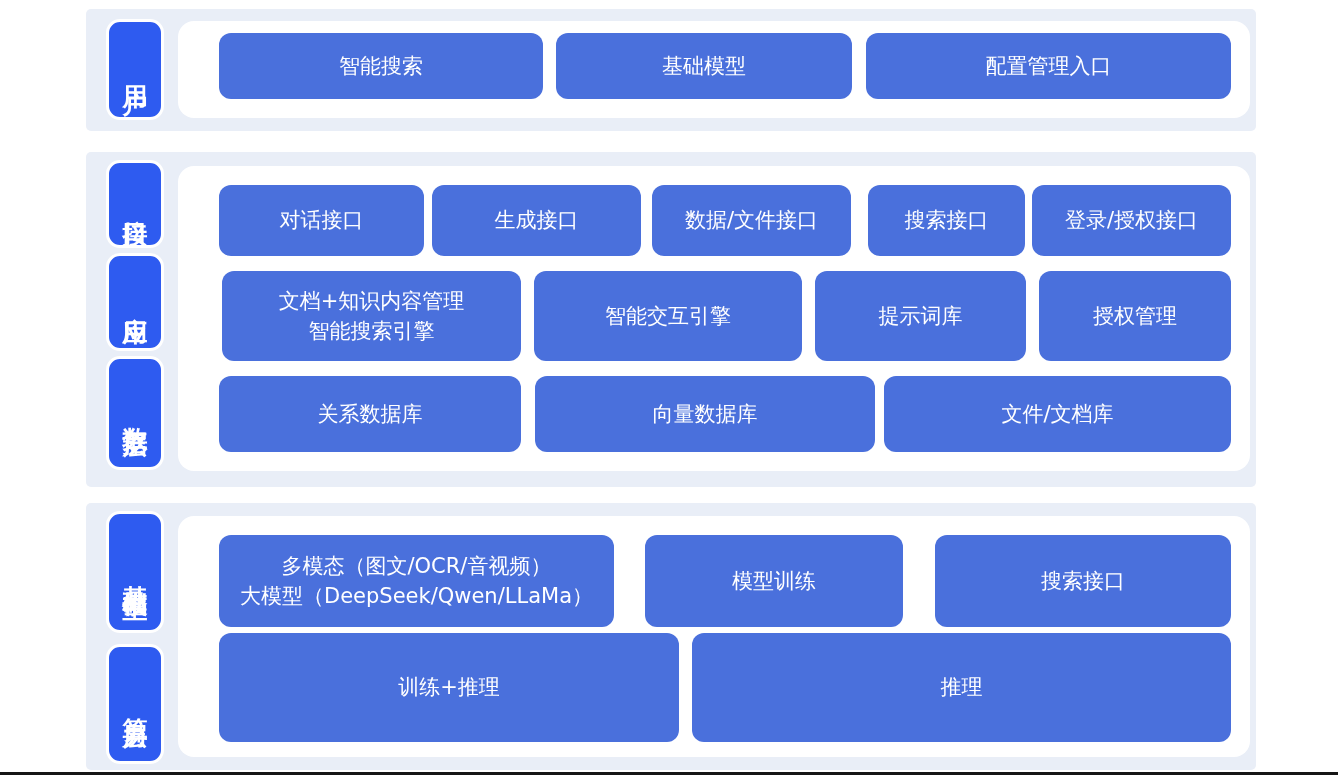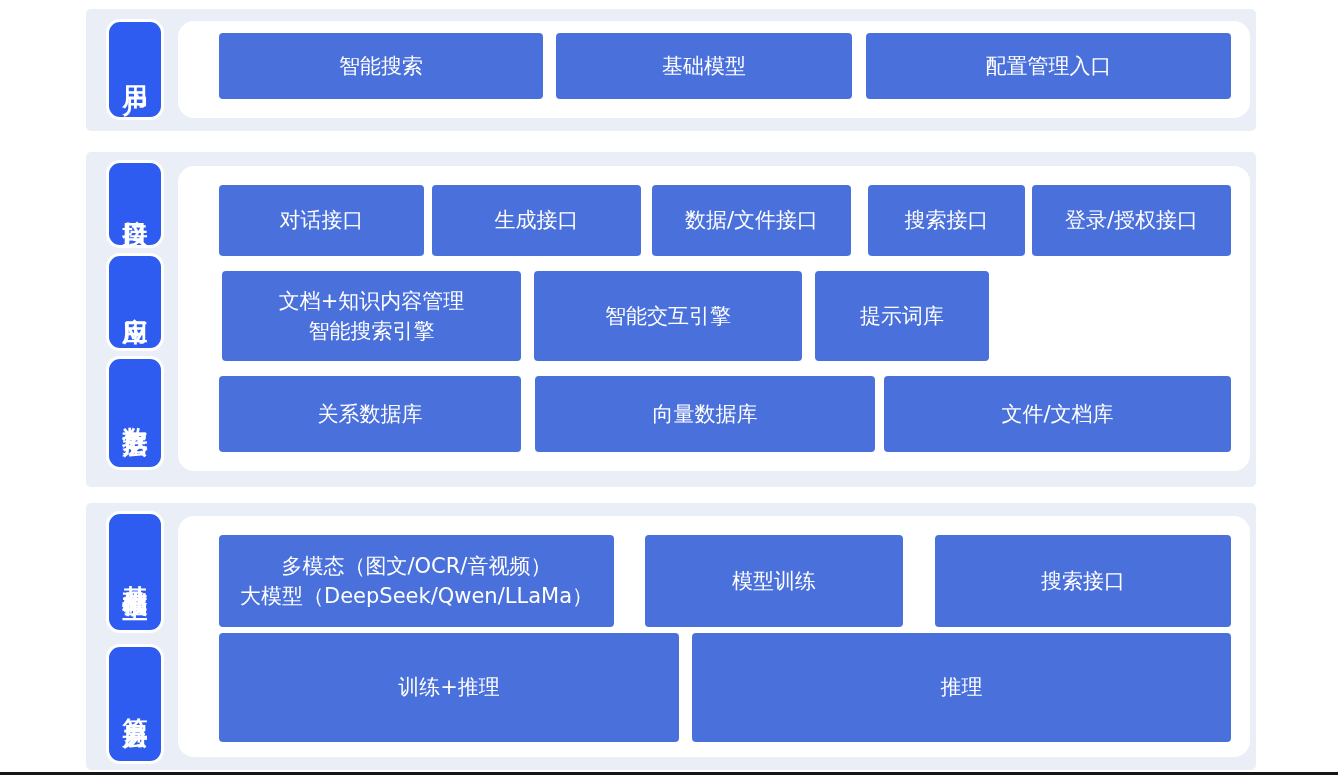--- a/index.html
+++ b/index.html
@@ -17,21 +17,21 @@
   .band{position:absolute;background:var(--band-bg);border-radius:5px;}
   .panel{position:absolute;background:var(--panel-bg);border-radius:16px;}
   .layer-label{
     position:absolute;background:var(--label-blue);border-radius:14px;
     border:3px solid #ffffff;
     color:var(--text-white);font-weight:700;font-size:25px;
     display:flex;align-items:center;justify-content:center;
     writing-mode:vertical-rl;text-orientation:upright;letter-spacing:4px;
   }
   .node{
-    position:absolute;background:var(--box-blue);border-radius:4px;
+    position:absolute;background:var(--box-blue);border-radius:12px;
     color:var(--text-white);font-weight:500;font-size:21px;
     display:flex;align-items:center;justify-content:center;
     text-align:center;white-space:pre-line;line-height:1.45;
   }
   .bottom-line{position:absolute;background:var(--bottom-line);}
 </style>
 </head>
 <body>
 
 <div class="page">
@@ -51,21 +51,22 @@
 
   <div class="node" style="left:219px;top:185px;width:205px;height:71px">对话接口</div>
   <div class="node" style="left:432px;top:185px;width:209px;height:71px">生成接口</div>
   <div class="node" style="left:652px;top:185px;width:199px;height:71px">数据/文件接口</div>
   <div class="node" style="left:868px;top:185px;width:157px;height:71px">搜索接口</div>
   <div class="node" style="left:1032px;top:185px;width:199px;height:71px">登录/授权接口</div>
 
   <div class="node" style="left:222px;top:271px;width:299px;height:90px">文档+知识内容管理
 智能搜索引擎</div>
   <div class="node" style="left:534px;top:271px;width:268px;height:90px">智能交互引擎</div>
-  <div class="node" style="left:815px;top:271px;width:174px;height:90px">提示词库</div>
+  <div class="node" style="left:815px;top:271px;width:211px;height:90px">提示词库</div>
+  <div class="node" style="left:1039px;top:271px;width:192px;height:90px">授权管理</div>
 
   <div class="node" style="left:219px;top:376px;width:302px;height:76px">关系数据库</div>
   <div class="node" style="left:535px;top:376px;width:340px;height:76px">向量数据库</div>
   <div class="node" style="left:884px;top:376px;width:347px;height:76px">文件/文档库</div>
 
   <div class="band" style="left:86px;top:503px;width:1170px;height:267px"></div>
   <div class="panel" style="left:178px;top:516px;width:1072px;height:241px"></div>
   <div class="layer-label" style="left:106px;top:511px;width:58px;height:122px">基础模型</div>
   <div class="layer-label" style="left:106px;top:644px;width:58px;height:120px">算力层</div>
 

